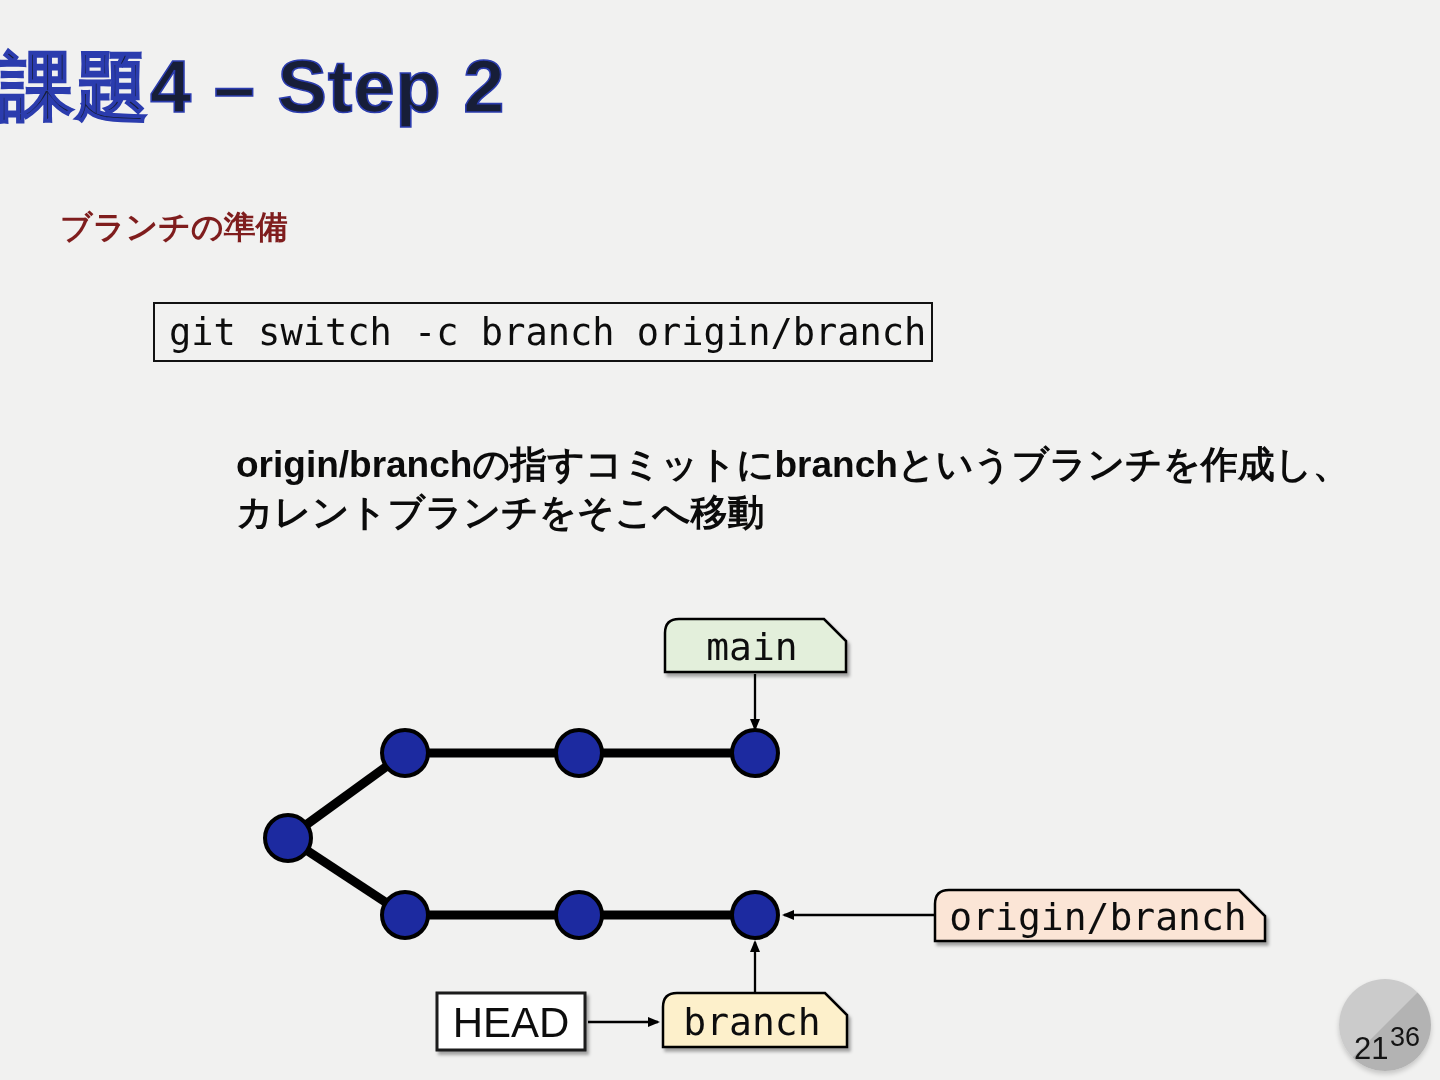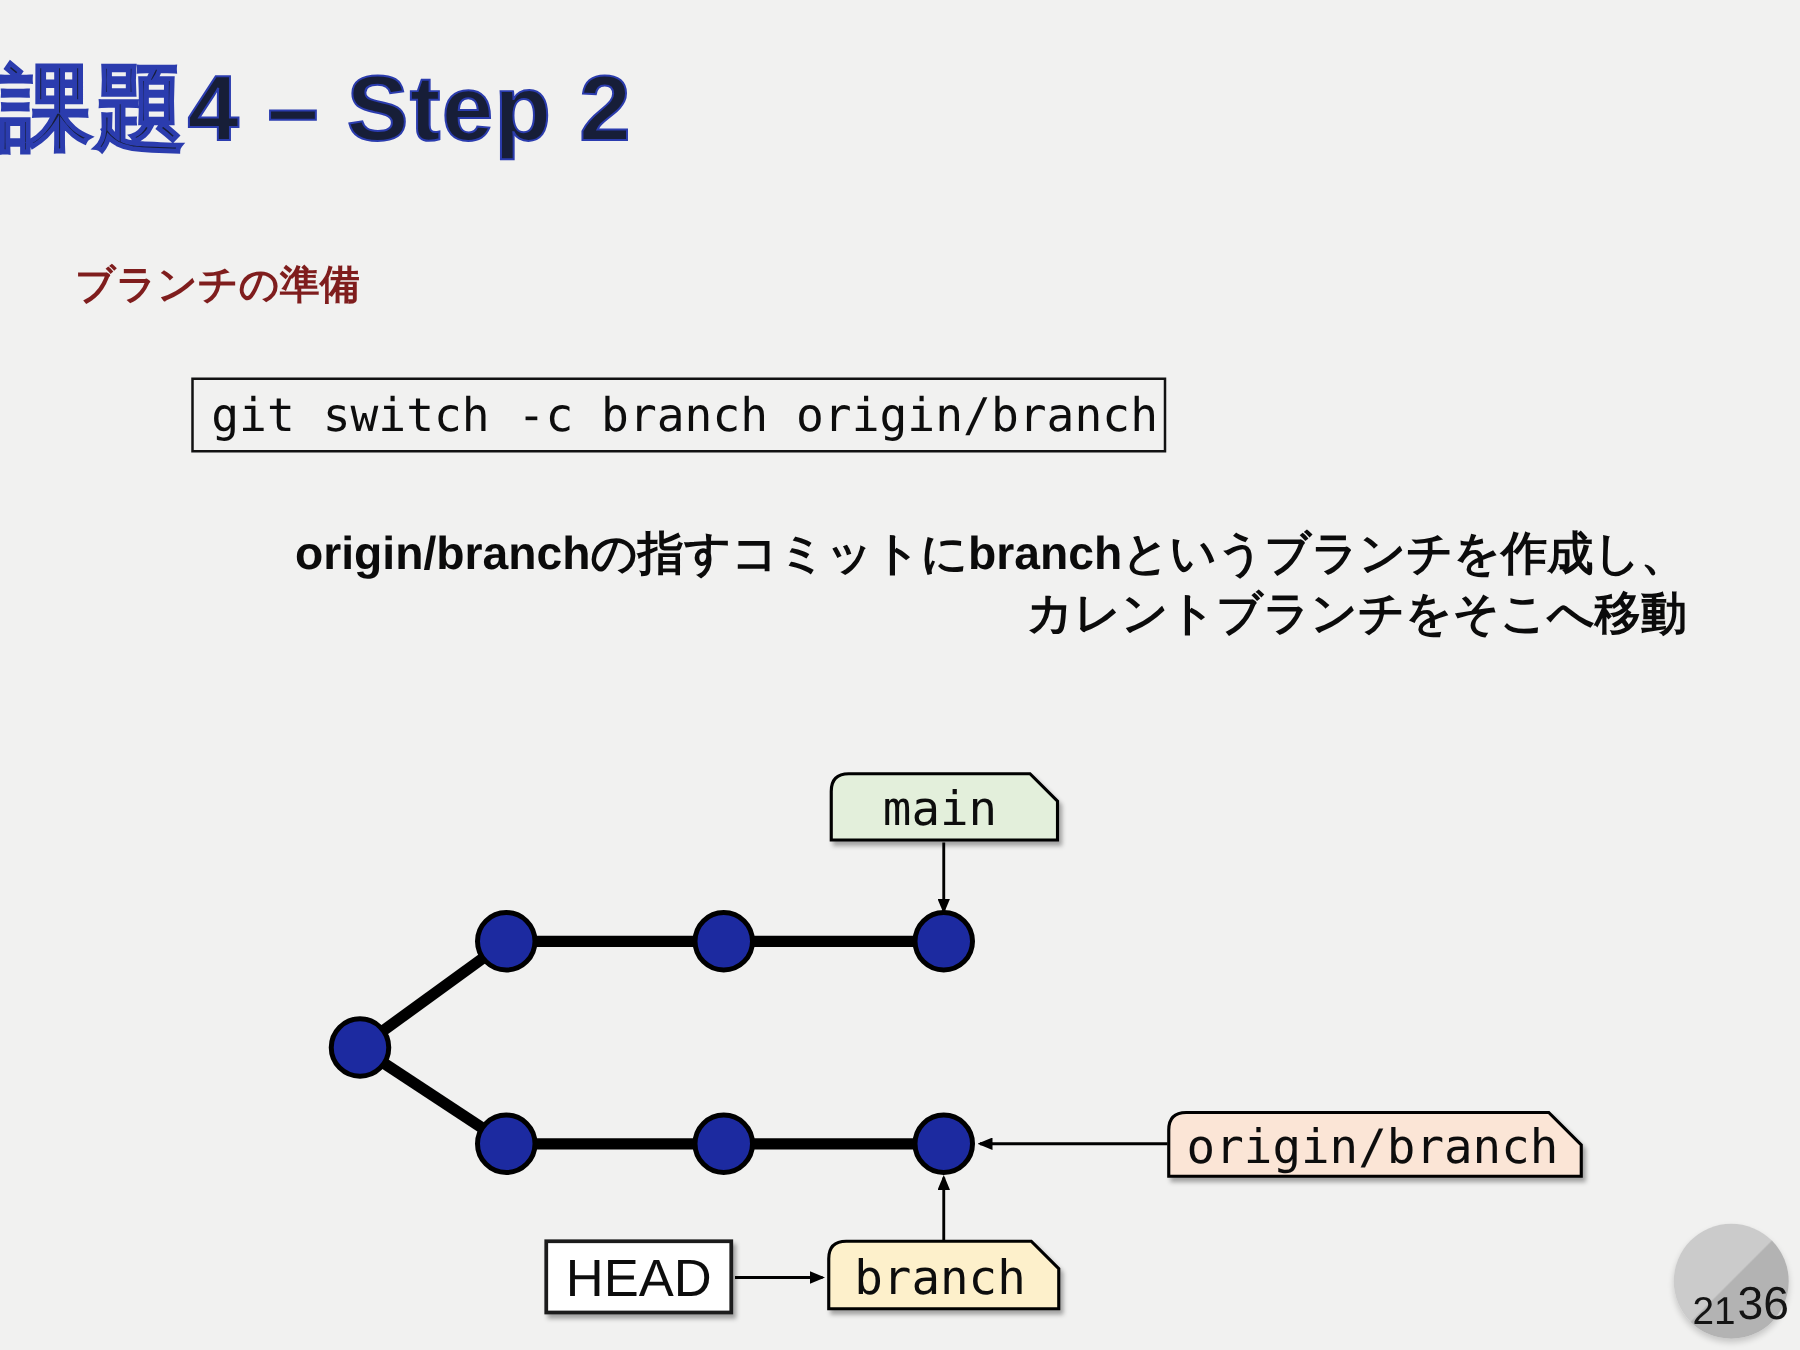--- a/index.html
+++ b/index.html
@@ -38,26 +38,25 @@
     display:flex;align-items:center;
     padding-left:14px;
     font-family:"DejaVu Sans Mono",monospace;
     font-size:37px;
     color:#0d0d0d;
     white-space:nowrap;
     margin-left:33px;
   }
   .description{
     position:absolute;
-    left:236px;top:419px;
+    left:236px;top:441px;
     font-size:37px;
     font-weight:bold;
     color:#0b0b0b;
     line-height:48px;
-    text-align:right;
   }
   .description div{white-space:nowrap;}
   .diagram{
     position:absolute;left:0;top:0;
     width:1440px;height:1080px;
   }
   .diagram text{
     font-family:"DejaVu Sans Mono",monospace;
     font-size:38px;
     fill:#111111;
@@ -73,21 +72,21 @@
     border-radius:50%;
     background:linear-gradient(135deg,#cbcbcb 49.5%,#b3b3b3 50.5%);
     box-shadow:0 3px 5px rgba(0,0,0,0.18);
   }
   .page-number .current{
     position:absolute;left:15px;top:9px;
     font-size:31px;color:#141414;margin-top:43px;
   }
   .page-number .total{
     position:absolute;left:51px;top:43px;
-    font-size:37px;color:#141414;
+    font-size:27px;color:#141414;
   }
 </style>
 </head>
 <body>
 
 <div class="slide">
 
   <h1 class="slide-title">課題4 – Step 2</h1>
 
   <h2 class="section-heading">ブランチの準備</h2>

